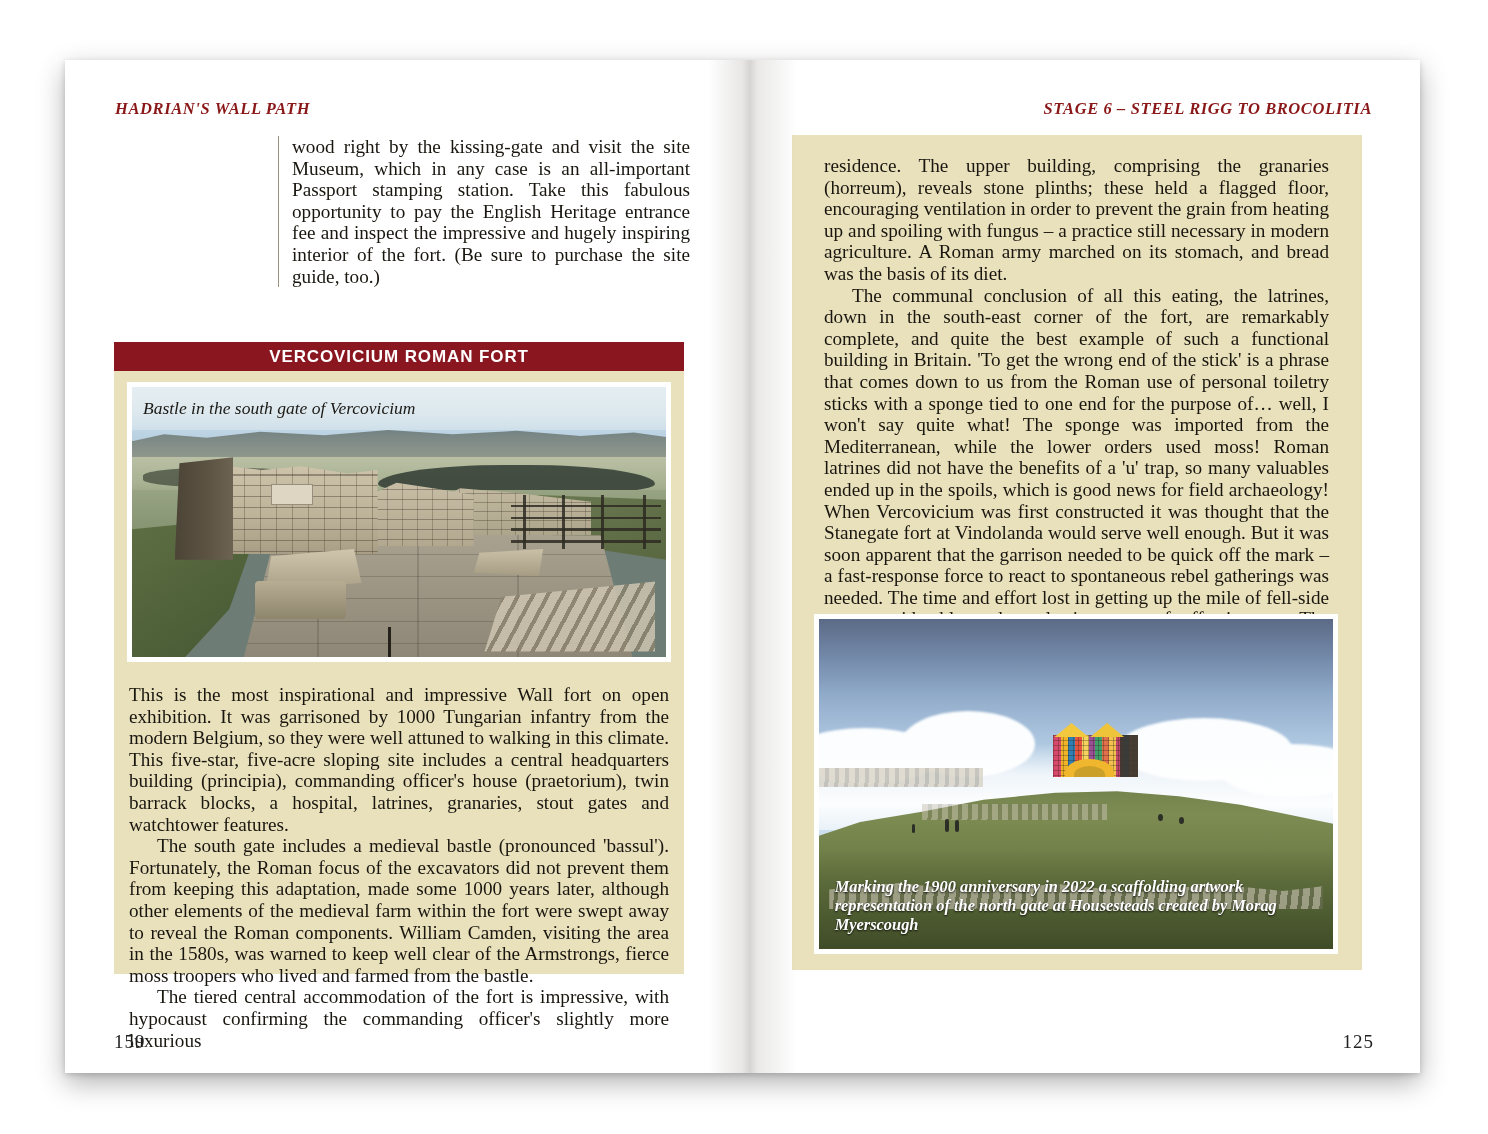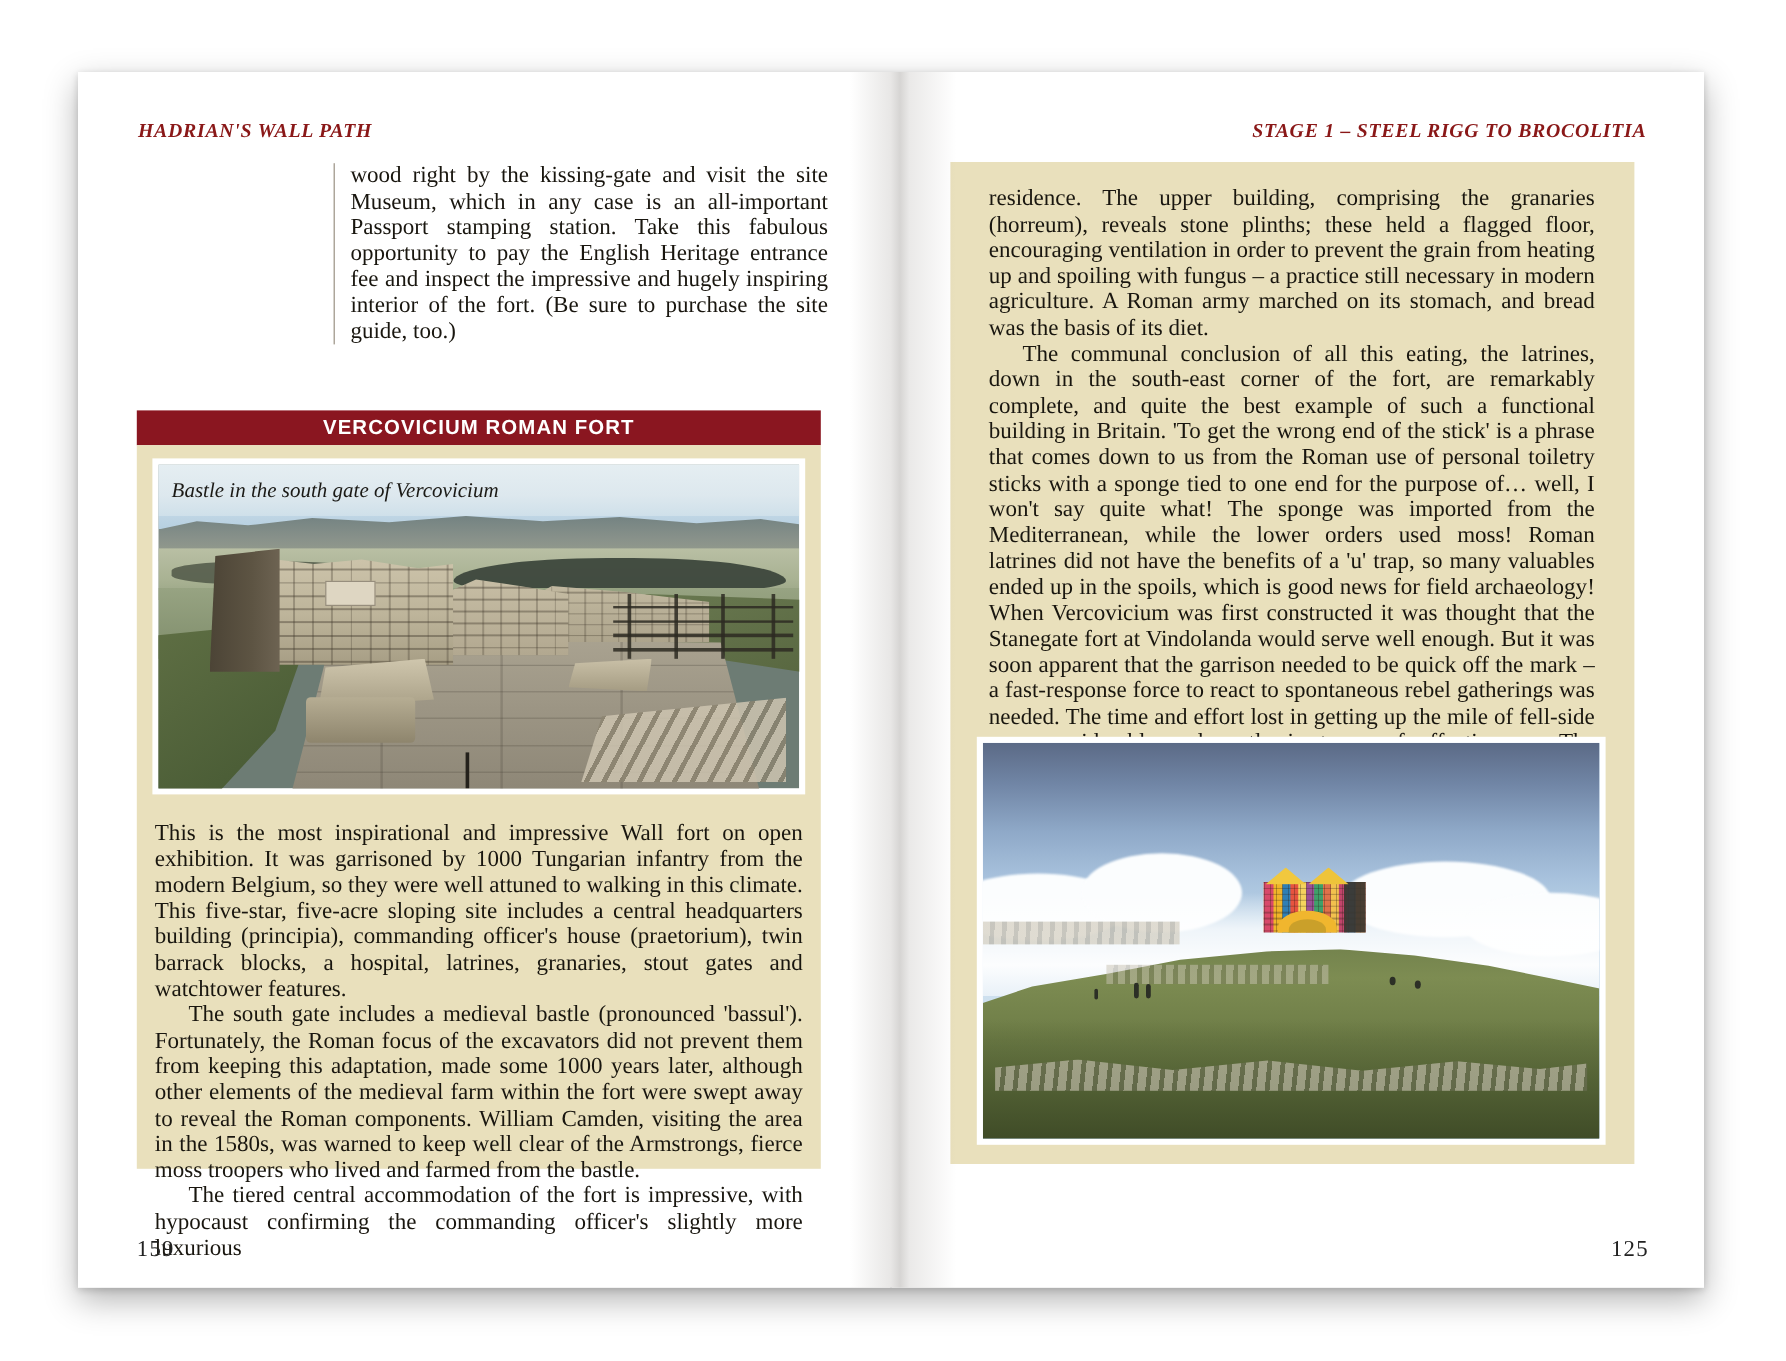--- a/index.html
+++ b/index.html
@@ -381,21 +381,21 @@
         <p>This is the most inspirational and impressive Wall fort on open exhibition. It was garrisoned by 1000 Tungarian infantry from the modern Belgium, so they were well attuned to walking in this climate. This five-star, five-acre sloping site includes a central headquarters building (principia), commanding officer's house (praetorium), twin barrack blocks, a hospital, latrines, granaries, stout gates and watchtower features.</p>
         <p class="ind">The south gate includes a medieval bastle (pronounced 'bassul'). Fortunately, the Roman focus of the excavators did not prevent them from keeping this adaptation, made some 1000 years later, although other elements of the medieval farm within the fort were swept away to reveal the Roman components. William Camden, visiting the area in the 1580s, was warned to keep well clear of the Armstrongs, fierce moss troopers who lived and farmed from the bastle.</p>
         <p class="ind">The tiered central accommodation of the fort is impressive, with hypocaust confirming the commanding officer's slightly more luxurious</p>
       </div>
 
       <div class="folio l">159</div>
     </div>
 
     <div class="page right">
 
-      <div class="runhead r">STAGE 1 – STEEL RIGG TO BROCOLITIA</div>
+      <div class="runhead r">STAGE 6 – STEEL RIGG TO BROCOLITIA</div>
 
       <div class="tintpanel tint-right"></div>
 
       <div class="bodytext" style="position:absolute;left:81px;top:95px;width:505px;">
         <p>residence. The upper building, comprising the granaries (horreum), reveals stone plinths; these held a flagged floor, encouraging ventilation in order to prevent the grain from heating up and spoiling with fungus – a practice still necessary in modern agriculture. A Roman army marched on its stomach, and bread was the basis of its diet.</p>
         <p class="ind">The communal conclusion of all this eating, the latrines, down in the south-east corner of the fort, are remarkably complete, and quite the best example of such a functional building in Britain. 'To get the wrong end of the stick' is a phrase that comes down to us from the Roman use of personal toiletry sticks with a sponge tied to one end for the purpose of… well, I won't say quite what! The sponge was imported from the Mediterranean, while the lower orders used moss! Roman latrines did not have the benefits of a 'u' trap, so many valuables ended up in the spoils, which is good news for field archaeology! When Vercovicium was first constructed it was thought that the Stanegate fort at Vindolanda would serve well enough. But it was soon apparent that the garrison needed to be quick off the mark – a fast-response force to react to spontaneous rebel gatherings was needed. The time and effort lost in getting up the mile of fell-side was considerable and costly in terms of effectiveness. The implanting of forts bang on the Wall made the frontier a working success; Brocolitia actually rests upon the vallum, which had to be filled in to construct the fort.</p>
       </div>
 
       <div class="figbox" style="left:71px;top:554px;width:524px;height:340px;">
         <div class="fig">
@@ -417,20 +417,23 @@
               <div class="aw-gableR"></div>
               <div class="aw-arch"></div>
             </div>
             <div class="person" style="left:24.5%;top:60.5%;width:4px;height:13px;"></div>
             <div class="person" style="left:26.5%;top:61%;width:4px;height:12px;"></div>
             <div class="person" style="left:18%;top:62%;width:3px;height:9px;"></div>
             <div class="person" style="left:66%;top:59%;width:5px;height:7px;border-radius:50%;"></div>
             <div class="person" style="left:70%;top:60%;width:5px;height:7px;border-radius:50%;"></div>
             <div class="ridgegrass"></div>
             <div class="ruinrow"></div>
+            <div class="ph2cap">
+              <span>Marking the 1900 anniversary in 2022 a scaffolding artwork representation of the north gate at Housesteads created by Morag Myerscough</span>
+            </div>
           </div>
         </div>
       </div>
 
       <div class="folio r">125</div>
     </div>
 
     <div class="gutter"></div>
   </div>
 </div>

